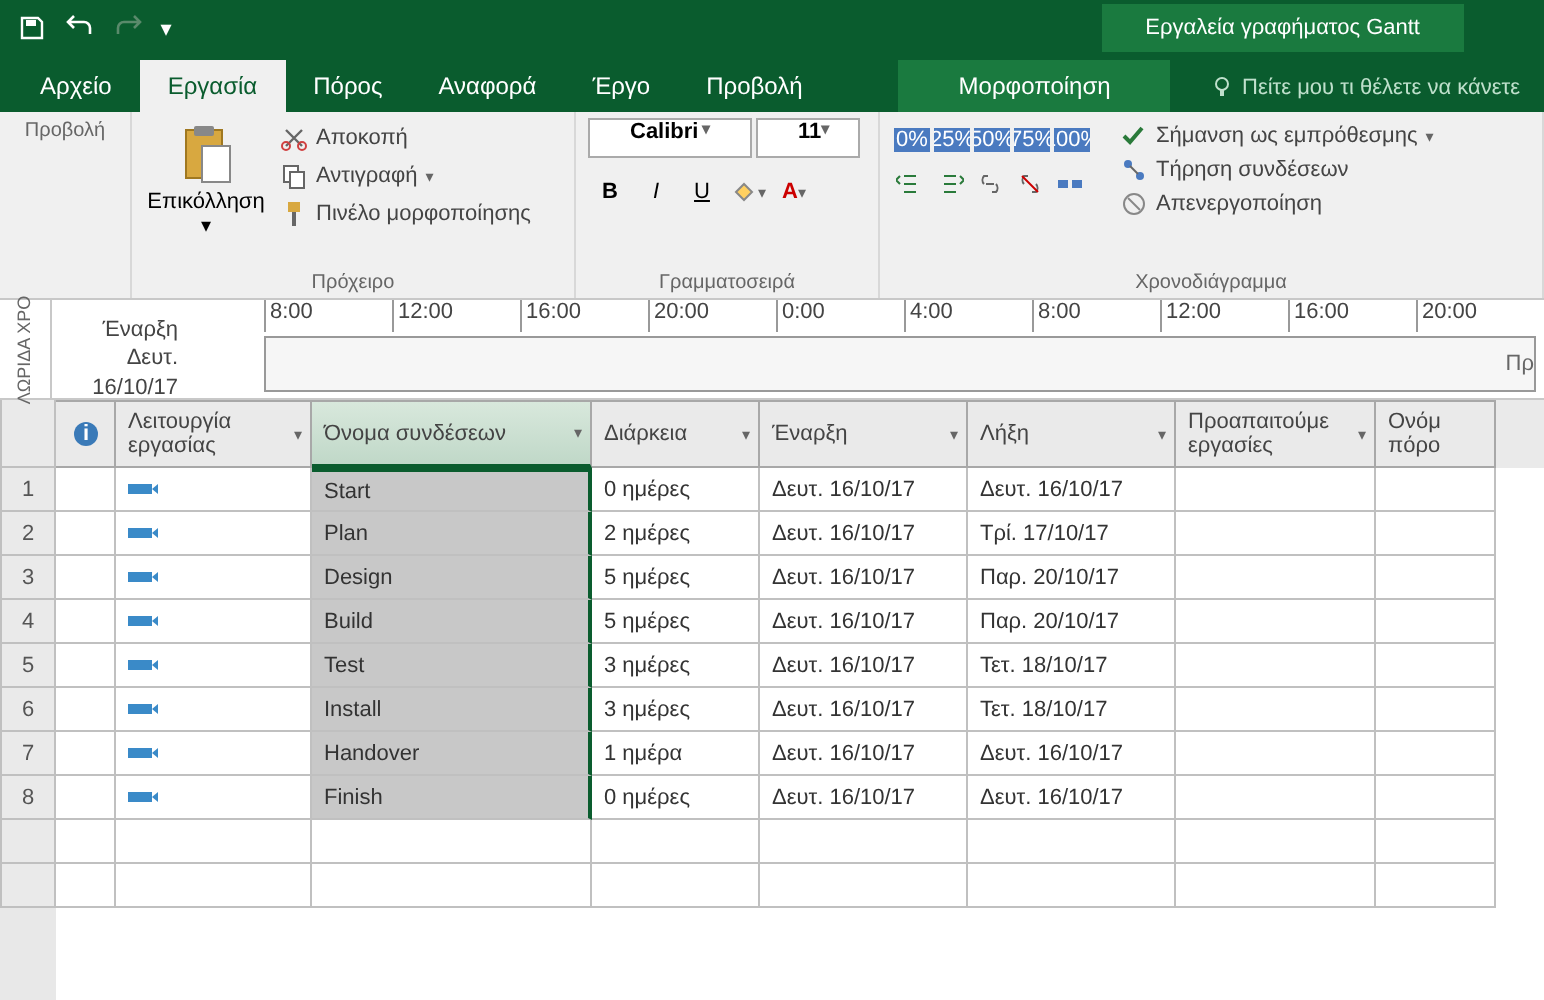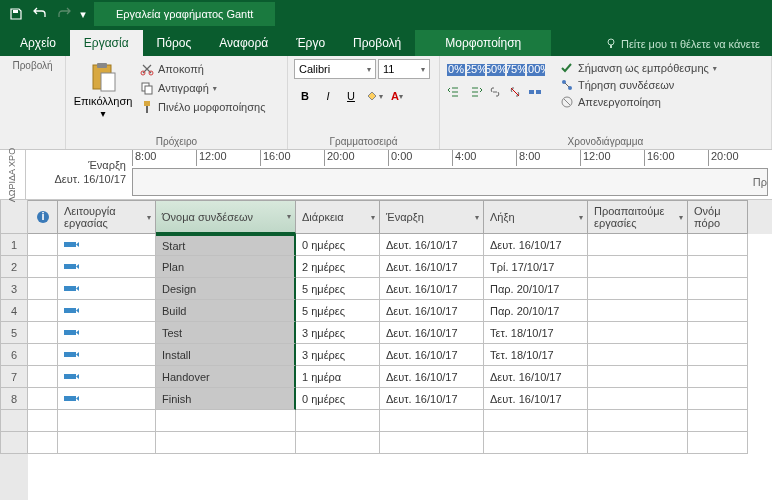--- a/index.html
+++ b/index.html
@@ -3,63 +3,63 @@
   <meta charset="utf-8">
   <style>
     * { margin: 0; padding: 0; box-sizing: border-box; font-family: 'Segoe UI', Tahoma, sans-serif; font-size: 11px; }
     body { width: 772px; height: 500px; overflow: hidden; background: #fff; }
     
     .titlebar { height: 28px; background: #0a5c2e; display: flex; align-items: center; color: #fff; }
     .qat { display: flex; align-items: center; gap: 0; padding: 0 4px; }
     .qat-btn { width: 24px; height: 24px; display: flex; align-items: center; justify-content: center; color: #fff; cursor: pointer; }
     .qat-btn svg { fill: #fff; }
     .qat-btn.disabled svg { fill: #5a8a6b; }
-    .title-center { flex: 1; display: flex; justify-content: flex-start; }
+    .title-center { flex: 1; display: flex; justify-content: flex-end; }
     .title-tab { background: #1a7a3f; padding: 6px 22px; font-size: 11px; }
     .title-right { width: 40px; }
 
     .ribbon-tabs { height: 28px; background: #0a5c2e; display: flex; align-items: flex-end; padding-left: 6px; }
     .rtab { padding: 6px 14px; color: #fff; cursor: pointer; font-size: 12px; }
     .rtab.active { background: #f0f0f0; color: #0a5c2e; }
-    .rtab.format { padding: 6px 30px; background: #1a7a3f; }
+    .rtab.format { margin-left: 34px; padding: 6px 30px; background: #1a7a3f; }
     .tell-me { margin-left: auto; padding: 6px 12px; color: #bfe0cc; display: flex; align-items: center; gap: 4px; font-size: 11px; }
 
     .ribbon { height: 94px; background: #f0f0f0; border-bottom: 1px solid #c8c8c8; display: flex; }
     .rgroup { border-right: 1px solid #d8d8d8; padding: 3px 6px 1px; display: flex; flex-direction: column; }
     .rgroup-body { flex: 1; display: flex; align-items: flex-start; gap: 2px; }
     .rgroup-label { font-size: 10px; color: #666; text-align: center; padding: 1px 0; }
     .big-btn { display: flex; flex-direction: column; align-items: center; padding: 2px 4px; cursor: pointer; width: 58px; }
     .big-btn .icon { width: 32px; height: 32px; margin-bottom: 2px; }
     .big-btn .lbl { font-size: 10px; text-align: center; line-height: 1.2; }
     .small-stack { display: flex; flex-direction: column; gap: 3px; padding-top: 2px; }
     .small-btn { display: flex; align-items: center; gap: 4px; cursor: pointer; padding: 1px 2px; font-size: 11px; color: #444; }
     .small-btn svg { flex-shrink: 0; }
     
     .font-row1 { display: flex; gap: 2px; margin-bottom: 4px; }
-    .font-combo { border: 1px solid #aaa; background: #fff; height: 20px; display: flex; align-items: center; padding: 0 4px; justify-content: space-between; }
+    .font-combo { border: 1px solid #aaa; background: #fff; height: 20px; display: flex; padding: 0 20px; justify-content: space-between; font-weight: bold; }
     .font-name { width: 82px; }
     .font-size { width: 52px; }
     .arrow-sm { font-size: 8px; color: #666; }
     .font-row2 { display: flex; gap: 1px; }
     .fmt-btn { width: 22px; height: 22px; display: flex; align-items: center; justify-content: center; cursor: pointer; border: 1px solid transparent; }
 
     .sched-stack { display: flex; flex-direction: column; gap: 2px; padding-top: 2px; }
     .sched-row1 { display: flex; gap: 0; }
     .sched-btn { width: 20px; height: 18px; cursor: pointer; display: flex; align-items: center; justify-content: center; }
     .sched-row2 { display: flex; align-items: center; gap: 2px; margin-top: 2px; }
     .mini-icon { width: 18px; height: 18px; display: flex; align-items: center; justify-content: center; }
 
     .task-stack { display: flex; flex-direction: column; gap: 3px; padding-top: 2px; }
     .task-row { display: flex; align-items: center; gap: 4px; font-size: 11px; color: #444; cursor: pointer; }
 
     .timeline { height: 50px; border-bottom: 1px solid #c8c8c8; display: flex; background: #fff; }
     .tl-rotate { width: 26px; border-right: 1px solid #c8c8c8; display: flex; align-items: center; justify-content: center; }
     .tl-rotate span { transform: rotate(-90deg); font-size: 9px; color: #666; white-space: nowrap; }
     .tl-left { width: 114px; text-align: right; padding: 8px 6px 0 0; font-size: 10px; color: #444; line-height: 1.3; }
-    .tl-body { flex: 1; position: relative; }
+    .tl-body { flex: 1; position: relative; margin-left: 37px; }
     .tl-scale { height: 16px; display: flex; font-size: 9px; color: #444; }
     .tl-tick { position: relative; border-left: 1px solid #999; padding-left: 2px; }
     .tl-bar { position: absolute; top: 18px; left: 0; right: 4px; height: 28px; border: 1px solid #999; background: #f6f6f6; display: flex; align-items: center; justify-content: flex-end; padding-right: 0; color: #666; }
 
     .sheet { display: flex; height: 300px; }
     .rowheads { width: 28px; background: #e8e8e8; }
     .rowhead { height: 22px; border: 1px solid #c0c0c0; border-top: none; display: flex; align-items: center; justify-content: center; font-size: 11px; color: #555; background: #eaeaea; }
     .rowhead.hdr { height: 34px; background: #eaeaea; }
     
     .grid { flex: 1; overflow: hidden; }

